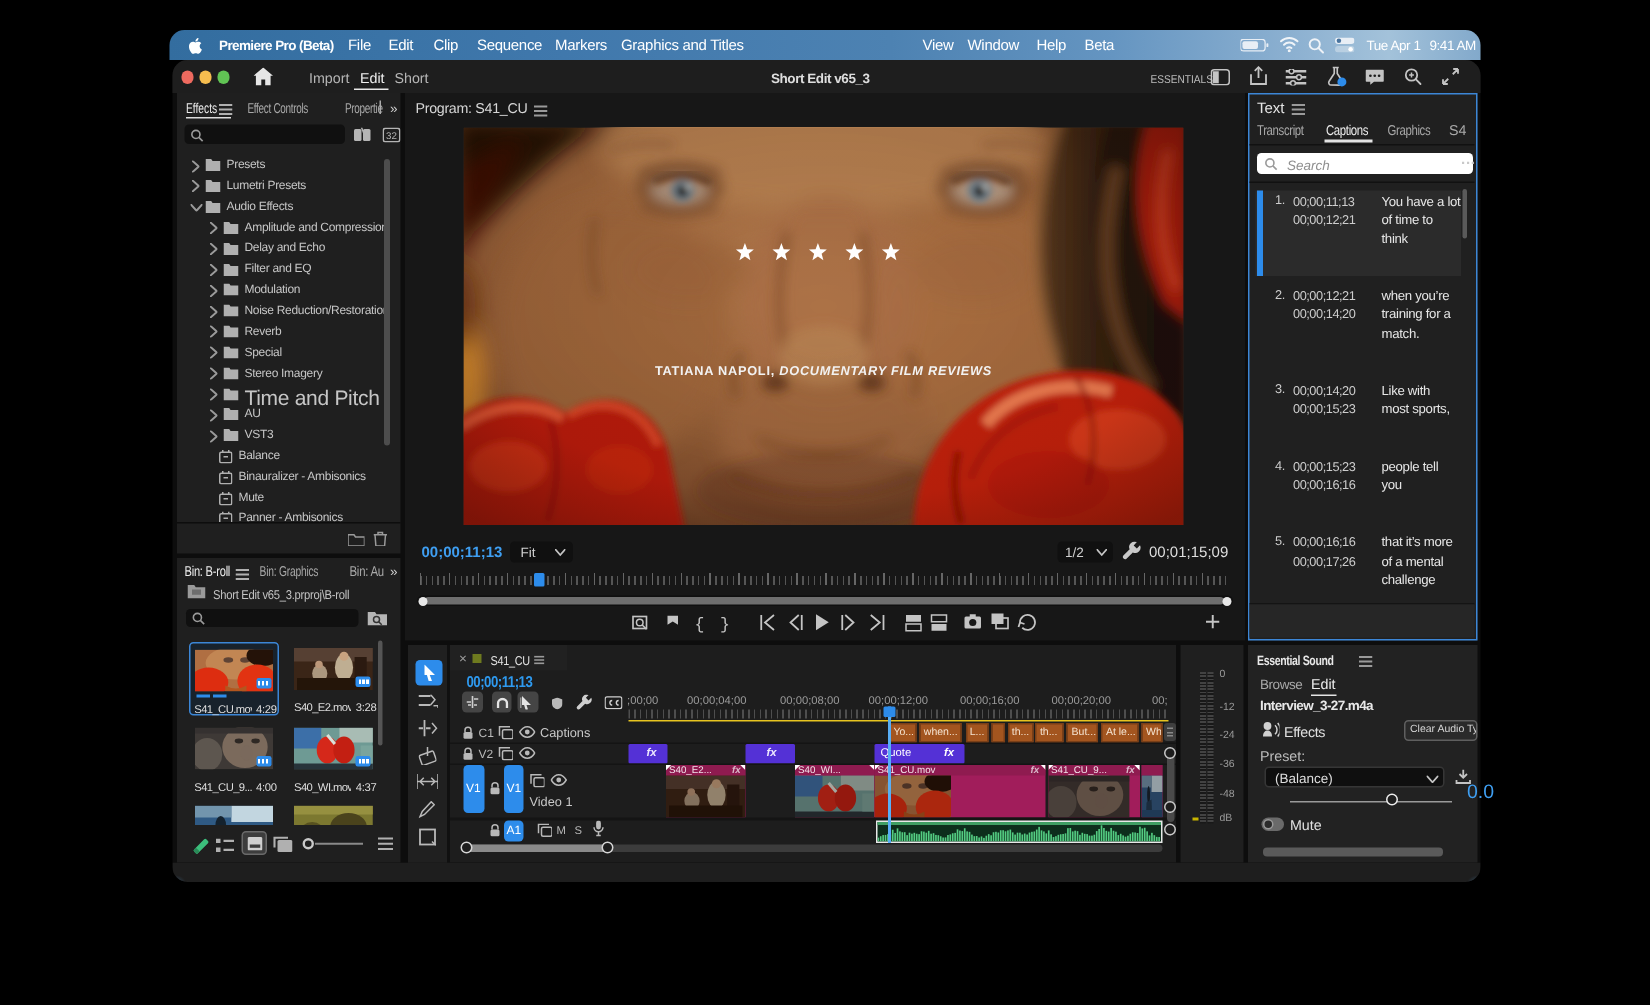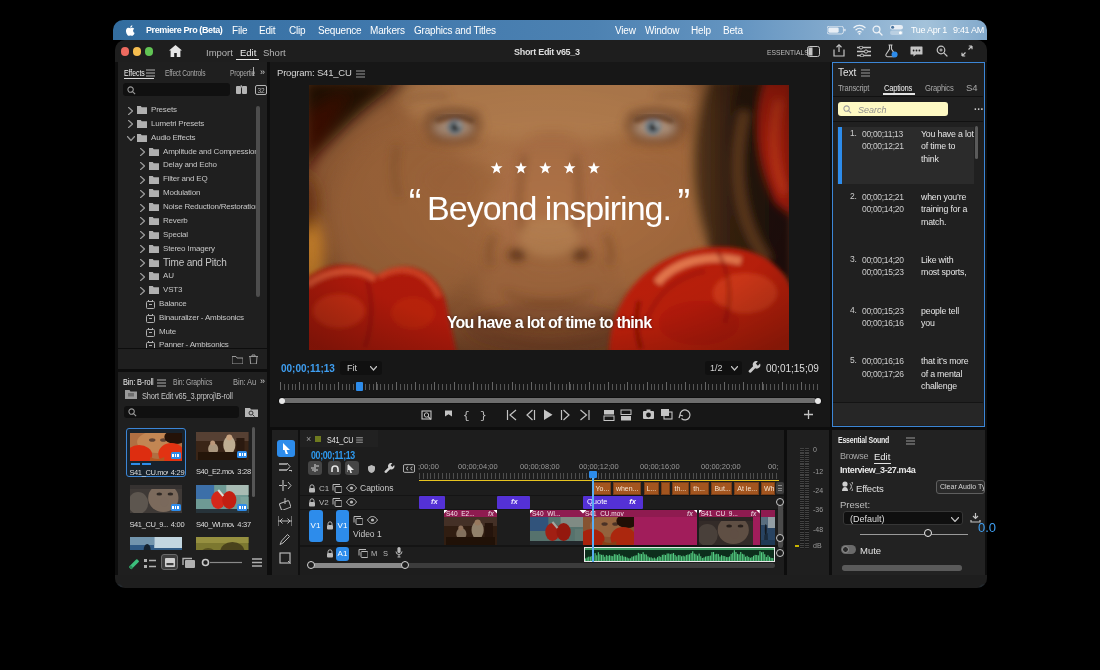--- a/index.html
+++ b/index.html
@@ -241,21 +241,21 @@
           </svg>
           <span class="ab" style="left:45px;top:1.5px;color:#c6c6c6;font-size:8px;letter-spacing:-.2px;white-space:nowrap">Stereo Imagery</span>
         </div>
 <div class="ab" style="left:0;top:153.8px;width:145px;height:13.85px">
           <svg class="ab" style="left:22px;top:3.2px" width="5" height="8" viewBox="0 0 5 8">
             <path d="M0 0l4.5 4L0 8" fill="none" stroke="#9a9a9a" stroke-width="1.3"></path>
           </svg>
           <svg class="ab" style="left:31px;top:2.8px" width="10" height="8" viewBox="0 0 10 8">
             <path d="M0 0h3.8l.9 1.3H10V8H0z" fill="#b0b0b0"></path>
           </svg>
-          <span class="ab" style="left:45px;top:1.5px;color:#c6c6c6;font-size:10px;letter-spacing:-.2px;white-space:nowrap">Time and Pitch</span>
+          <span class="ab" style="left:45px;top:1.5px;color:#c6c6c6;font-size:14px;letter-spacing:-.2px;white-space:nowrap">Time and Pitch</span>
         </div>
 <div class="ab" style="left:0;top:167.7px;width:145px;height:13.85px">
           <svg class="ab" style="left:22px;top:3.2px" width="5" height="8" viewBox="0 0 5 8">
             <path d="M0 0l4.5 4L0 8" fill="none" stroke="#9a9a9a" stroke-width="1.3"></path>
           </svg>
           <svg class="ab" style="left:31px;top:2.8px" width="10" height="8" viewBox="0 0 10 8">
             <path d="M0 0h3.8l.9 1.3H10V8H0z" fill="#b0b0b0"></path>
           </svg>
           <span class="ab" style="left:45px;top:1.5px;color:#c6c6c6;font-size:8px;letter-spacing:-.2px;white-space:nowrap">AU</span>
         </div>
@@ -599,22 +599,21 @@
 
  <svg class="ab" style="left:219px;top:100px" width="121" height="12.5" viewBox="0 0 123 13">
   <g fill="#fff">
           <path id="st" d="M6.5 0l1.6 4.3 4.6.2-3.6 2.9 1.2 4.5L6.5 9.3 2.7 11.9l1.2-4.5L.3 4.5l4.6-.2z"></path>
           <use href="#st" x="25.3"></use>
           <use href="#st" x="50.6"></use>
           <use href="#st" x="75.9"></use>
           <use href="#st" x="101.2"></use>
         </g>
  </svg>
- <div class="ab" style="left:39px;top:120px;width:480px;text-align:center;color:#fff;font-size:34px;letter-spacing:-1px"><span style="font-size:38px;vertical-align:4px">“ </span>Beyond inspiring.<span style="font-size:38px;vertical-align:4px"> ”</span></div>
- <div class="ab" style="left:39px;top:252px;width:480px;text-align:center;color:#fff;font-size:16px;font-weight:bold;letter-spacing:-.7px;text-shadow:0 0 3px rgba(0,0,0,.45)">You have a lot of time to think</div>
+ <div class="ab" style="left:39px;top:180px;width:480px;text-align:center;color:#f2f2f2;font-size:8.5px;font-weight:bold;letter-spacing:.5px">TATIANA NAPOLI, <i>DOCUMENTARY FILM REVIEWS</i></div>
 
  <div class="row" style="left:11px;top:301px;color:#3f9ff2;font-weight:bold">00;00;11;13</div>
  <div class="ab" style="left:70px;top:299px;width:42px;height:14px;background:#101010;border-radius:3px">
         <span class="ab" style="left:7px;top:2px;color:#d0d0d0;font-size:9px">Fit</span>
         <svg class="ab" style="left:30px;top:5px" width="7" height="5" viewBox="0 0 7 5">
           <path d="M0 0l3.5 4L7 0" fill="none" stroke="#c4c4c4" stroke-width="1.2"></path>
         </svg>
       </div>
  <div class="ab" style="left:435px;top:299px;width:37px;height:14px;background:#101010;border-radius:3px">
         <span class="ab" style="left:5px;top:2px;color:#d0d0d0;font-size:9px">1/2</span>
@@ -1121,21 +1120,21 @@
  <div class="row" style="left:5px;top:4px;color:#e4e4e4">Text</div>
  <svg class="ab" style="left:28px;top:6px" width="9" height="8" viewBox="0 0 9 8">
         <path d="M0 1h9M0 4h9M0 7h9" stroke="#9a9a9a" stroke-width="1.2"></path>
       </svg>
  <div class="row" style="left:5px;top:19px;color:#a8a8a8;font-size:9.5px;letter-spacing:-.3px;transform:scaleX(.8);transform-origin:0 50%">Transcript</div>
  <div class="row" style="left:51px;top:19px;color:#ededed;font-size:9.5px;letter-spacing:-.3px;transform:scaleX(.8);transform-origin:0 50%">Captions</div>
  <div class="ab" style="left:50px;top:30px;width:32px;height:1.5px;background:#e4e4e4"></div>
  <div class="row" style="left:92px;top:19px;color:#a8a8a8;font-size:9.5px;letter-spacing:-.3px;transform:scaleX(.8);transform-origin:0 50%">Graphics</div>
  <div class="row" style="left:133px;top:19px;color:#a8a8a8;font-size:9.5px">S4</div>
  <div class="ab" style="left:0;top:32.5px;width:150px;height:1px;background:#111"></div>
- <div class="ab" style="left:5px;top:39px;width:110px;height:13.5px;background:#fef9c3;border-radius:3px">
+ <div class="ab" style="left:5px;top:39px;width:144px;height:13.5px;background:#ffffff;border-radius:3px">
   <svg class="ab" style="left:5px;top:3px" width="9" height="9" viewBox="0 0 10 10">
           <circle cx="4" cy="4" r="3" fill="none" stroke="#9a9a9a" stroke-width="1.2"></circle>
           <path d="M6.2 6.2L9 9" stroke="#9a9a9a" stroke-width="1.2"></path>
         </svg>
   <i class="ab" style="left:20px;top:2.5px;color:#8f8f8f;font-size:9px">Search</i>
  </div>
  <div class="row" style="left:141px;top:38px;color:#c9c9c9;font-weight:bold;letter-spacing:.5px">...</div>
  <div class="ab" style="left:0;top:58px;width:150px;height:1px;background:#111"></div>
  <div>
         <div class="ab" style="left:4px;top:63.5px;width:137px;height:57px;background:#2b2b2b"></div>
@@ -1205,21 +1204,21 @@
  <div class="row" style="left:8px;top:34.5px;color:#e8e8e8;font-weight:bold;font-size:9px;letter-spacing:-.4px">Interview_3-27.m4a</div>
  <svg class="ab" style="left:9px;top:51px" width="12" height="11" viewBox="0 0 12 11">
         <circle cx="4" cy="3" r="2.6" fill="#d0d0d0"></circle>
         <path d="M1 10c0-2.8 1.5-4 3-4s3 1.2 3 4z" fill="#d0d0d0"></path>
         <path d="M9 2.5a4 4 0 0 1 0 6M10.8 1a6.5 6.5 0 0 1 0 9" stroke="#d0d0d0" fill="none" stroke-width="1"></path>
       </svg>
  <div class="row" style="left:24px;top:52.5px;color:#e0e0e0;font-size:9.5px;letter-spacing:-.2px">Effects</div>
  <div class="ab" style="left:104px;top:50px;width:49px;height:13.5px;background:#2a2a2a;border:1px solid #5f5f5f;border-radius:3px;color:#d6d6d6;font-size:7px;line-height:12px;padding-left:3px;white-space:nowrap;overflow:hidden">Clear Audio Typ</div>
  <div class="row" style="left:8px;top:69px;color:#bdbdbd;font-size:9.5px">Preset:</div>
  <div class="ab" style="left:11px;top:81px;width:120px;height:13.5px;background:#0f0f0f;border:1px solid #363636;border-radius:3px">
-  <span class="ab" style="left:6px;top:2px;color:#dedede;font-size:9px">(Default)</span>
+  <span class="ab" style="left:6px;top:2px;color:#dedede;font-size:9px">(Balance)</span>
   <svg class="ab" style="left:107px;top:4.5px" width="8" height="5" viewBox="0 0 8 5">
           <path d="M0 0l4 4.5L8 0" fill="none" stroke="#c4c4c4" stroke-width="1.2"></path>
         </svg>
  </div>
  <svg class="ab" style="left:138px;top:83px" width="11" height="10" viewBox="0 0 11 10">
         <path d="M5.5 0v5M3 3l2.5 2.5L8 3" fill="none" stroke="#c4c4c4" stroke-width="1.2"></path>
         <path d="M1 7v2h9V7" fill="none" stroke="#c4c4c4" stroke-width="1.2"></path>
       </svg>
  <div class="row" style="left:146px;top:90px;color:#3f9ff2;font-size:13px">0.0</div>
  <div class="ab" style="left:28px;top:103.5px;width:108px;height:1.5px;background:#9a9a9a"></div>

